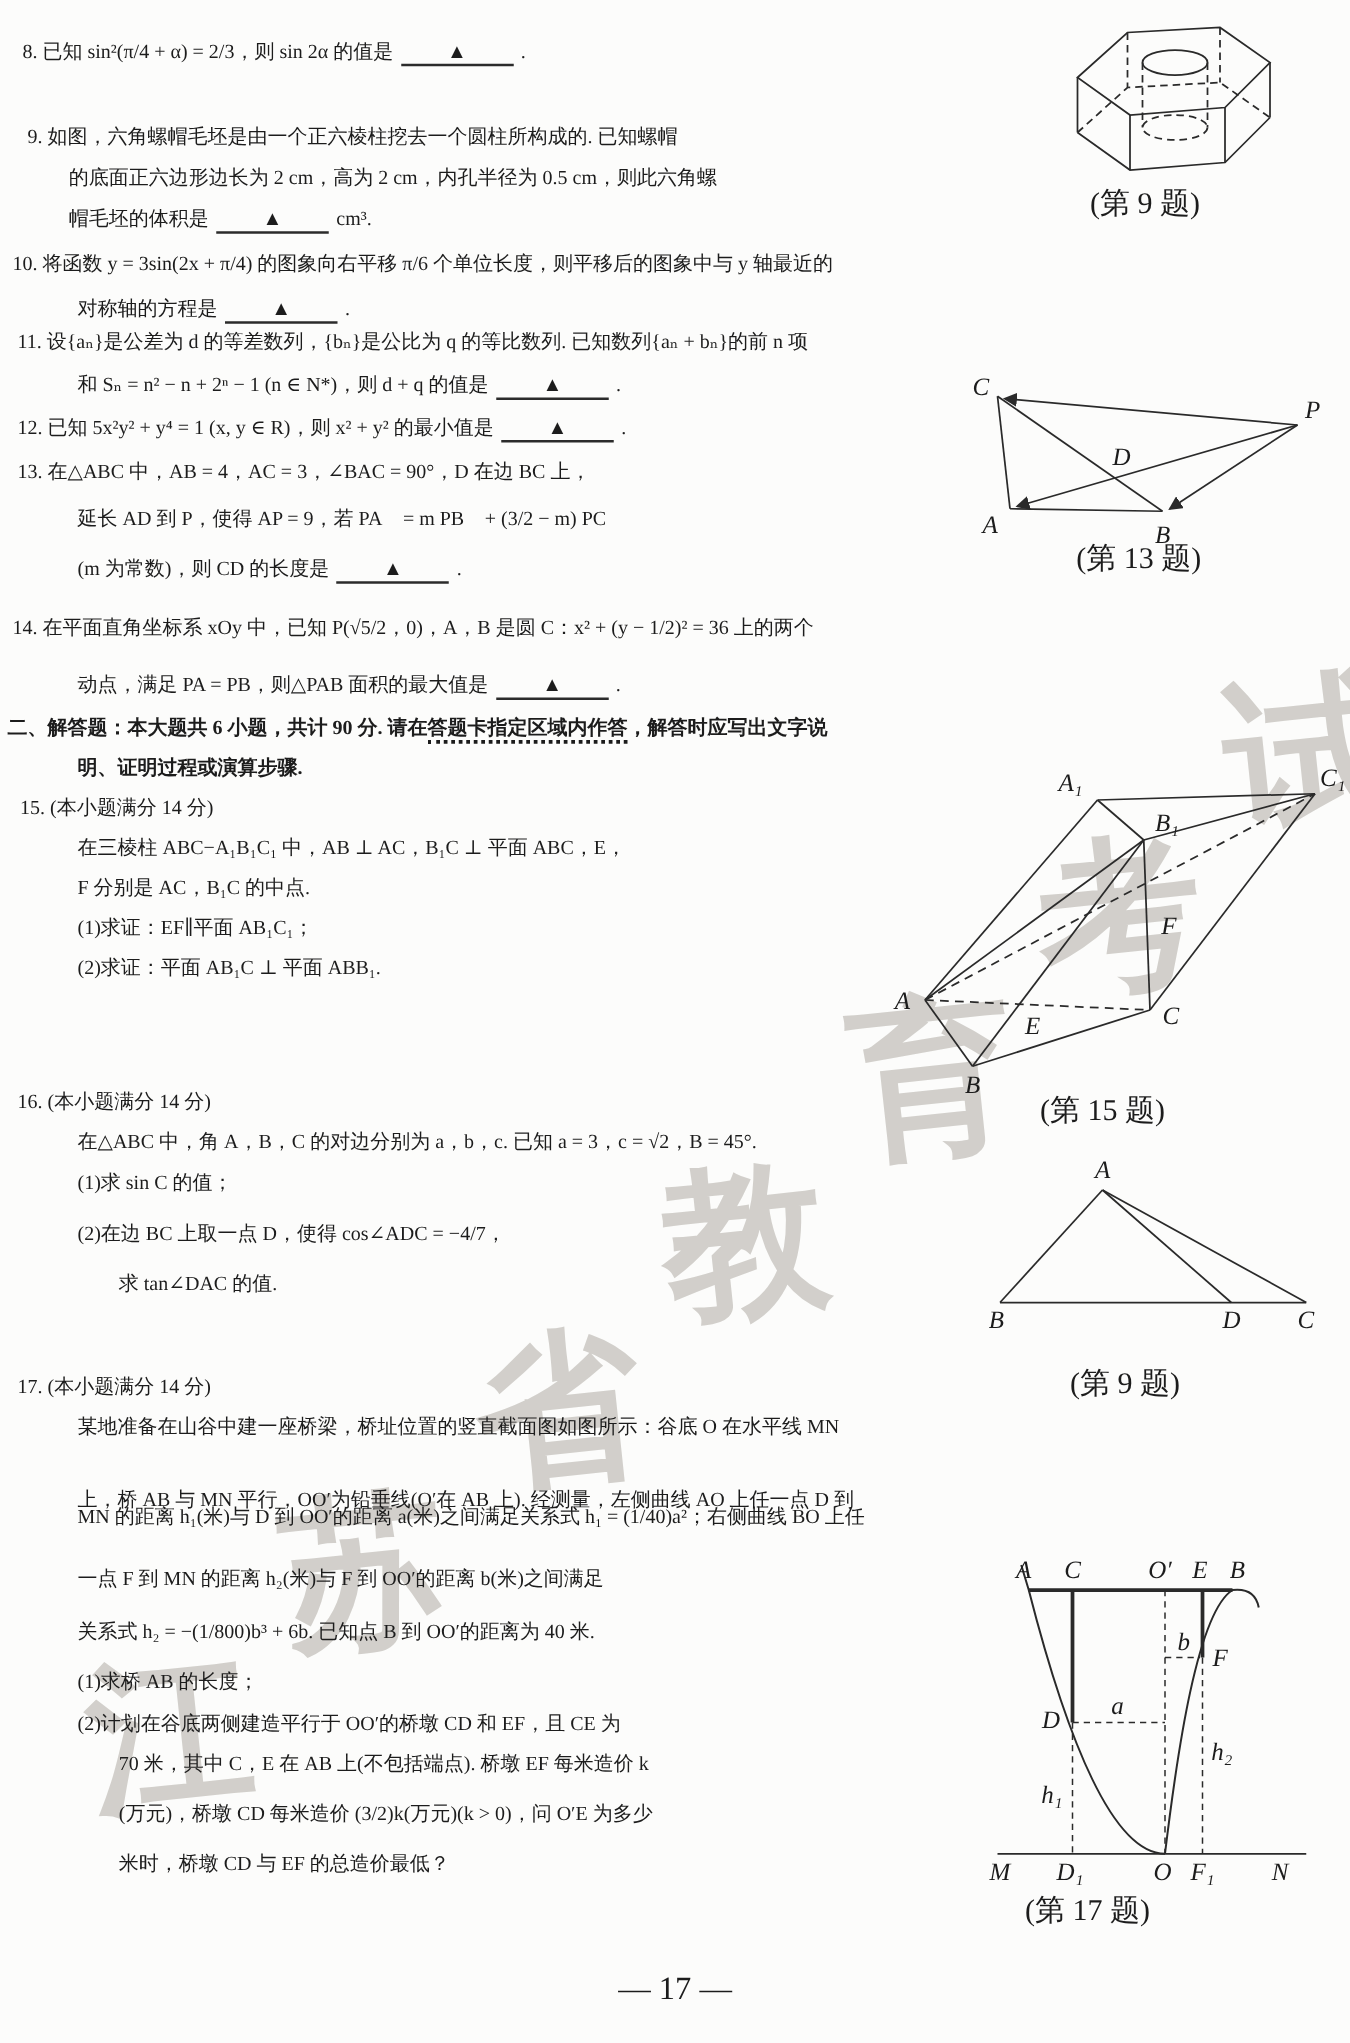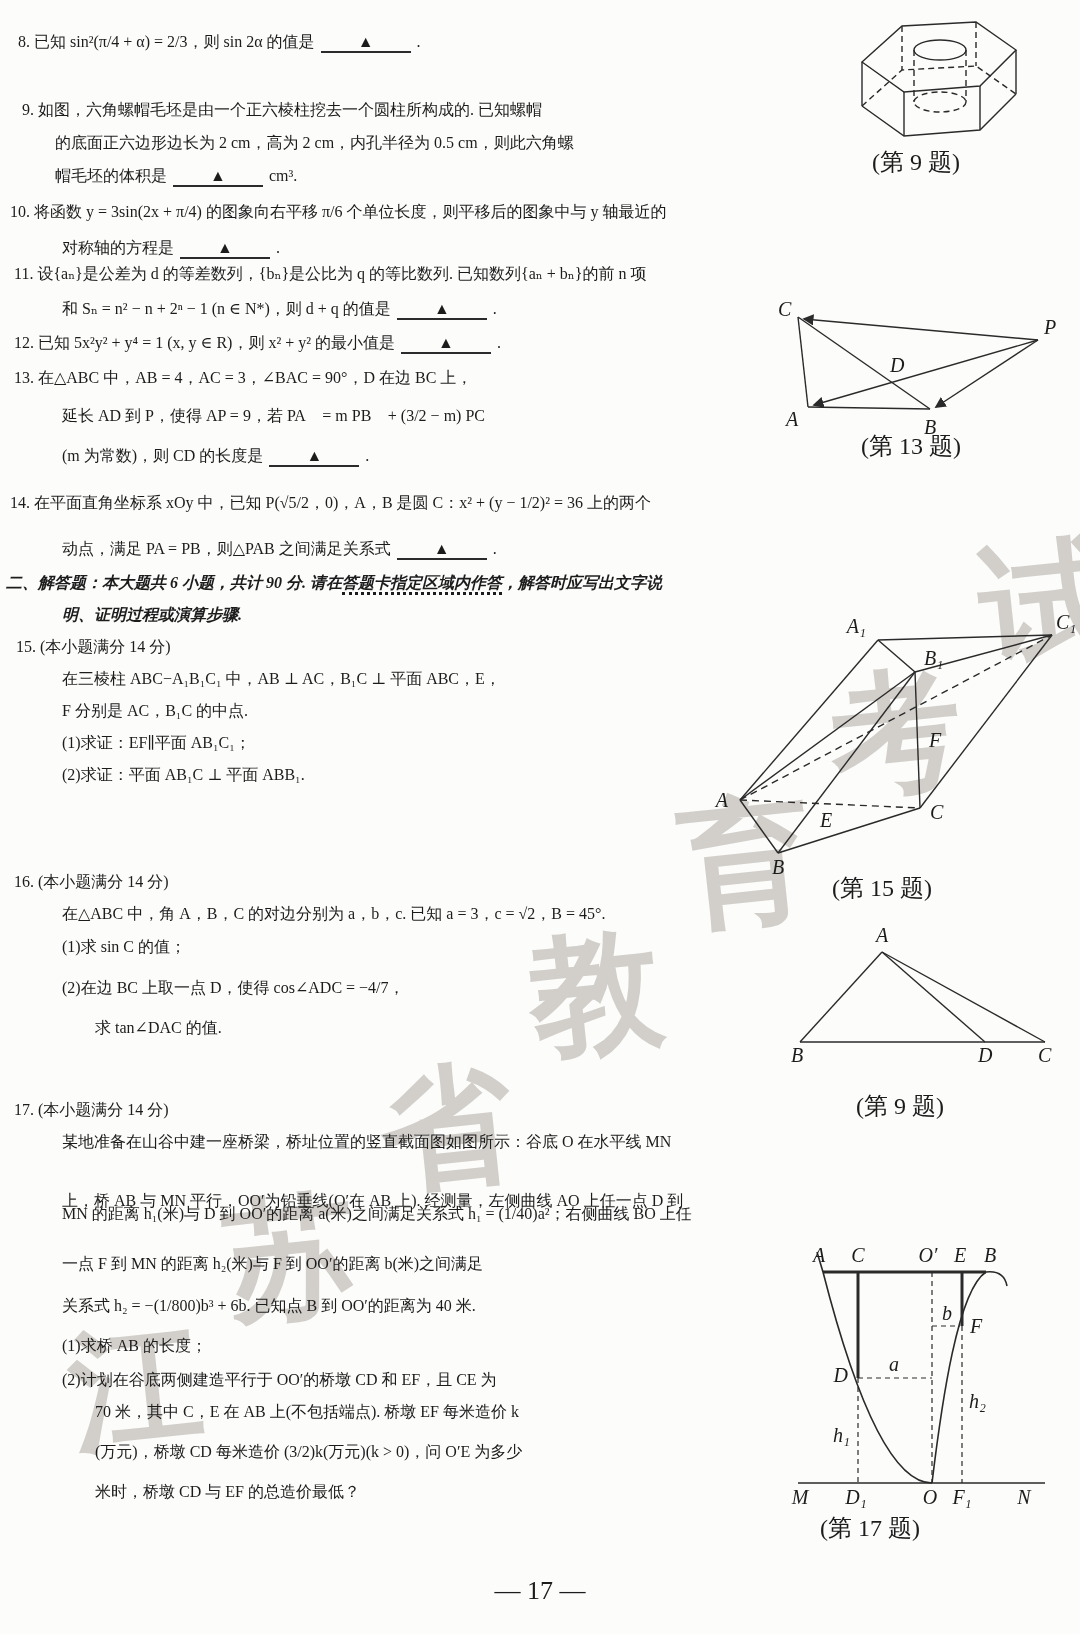--- a/index.html
+++ b/index.html
@@ -1,19 +1,19 @@
 <!DOCTYPE html>
 <html><head>
 <meta charset="utf-8">
 <style>
   html,body{margin:0;padding:0;background:#e8e8e8;}
   .page{position:relative;width:1080px;height:1634px;margin:0 auto;background:#fcfcfb;
         font-family:"Liberation Serif","DejaVu Serif",serif;color:#1c1c1c;overflow:hidden;}
   .ln{position:absolute;white-space:nowrap;font-size:16px;line-height:32px;}
-  .bold{font-weight:700;font-style:italic;}
+  .bold{font-weight:700;}
   .emph{border-bottom:3px dotted #1c1c1c;padding-bottom:1px;}
   .blank{display:inline-block;min-width:66px;text-align:center;border-bottom:2px solid #2b2b2b;
          padding:0 12px;margin:0 6px;line-height:1.05;}
   .fig-cap{position:absolute;font-size:24px;white-space:nowrap;}
   .wm{position:absolute;font-size:132px;font-weight:700;color:#8f897f;opacity:.38;
       transform:rotate(-6deg);pointer-events:none;z-index:0;
       font-family:"Liberation Serif","DejaVu Serif",serif;}
   .content{position:relative;z-index:1;}
   svg{position:absolute;overflow:visible;}
   svg text{font-family:"Liberation Serif","DejaVu Serif",serif;font-style:italic;font-size:20px;fill:#1c1c1c;}
@@ -100,21 +100,21 @@
       <text x="38" y="24">C</text>
       <text x="304" y="42">P</text>
       <text x="150" y="80">D</text>
       <text x="46" y="134">A</text>
       <text x="184" y="142">B</text>
     </svg>
     <div class="fig-cap" style="left:861px;top:430px">(第 13 题)</div>
 
     <div class="ln" style="left:10px;top:487px"><span>14. 在平面直角坐标系 xOy 中，已知 P(√5/2，0)，A，B 是圆 C：x² + (y − 1/2)² = 36 上的两个</span></div>
     <div class="ln" style="left:62px;top:533px">
-      <span>动点，满足 PA = PB，则△PAB 之间满足关系式</span><span class="blank">▲</span><span>.</span>
+      <span>动点，满足 PA = PB，则△PAB 面积的最大值是</span><span class="blank">▲</span><span>.</span>
     </div>
 
     <div class="ln bold" style="left:6px;top:567px">
       <span>二、解答题：本大题共 6 小题，共计 90 分. 请在</span><span class="emph">答题卡指定区域内作答</span><span>，解答时应写出文字说</span>
     </div>
     <div class="ln bold" style="left:62px;top:599px"><span>明、证明过程或演算步骤.</span></div>
 
     <div class="ln" style="left:16px;top:631px"><span>15. (本小题满分 14 分)</span></div>
     <div class="ln" style="left:62px;top:663px"><span>在三棱柱 ABC−A₁B₁C₁ 中，AB ⊥ AC，B₁C ⊥ 平面 ABC，E，</span></div>
     <div class="ln" style="left:62px;top:695px"><span>F 分别是 AC，B₁C 的中点.</span></div>

